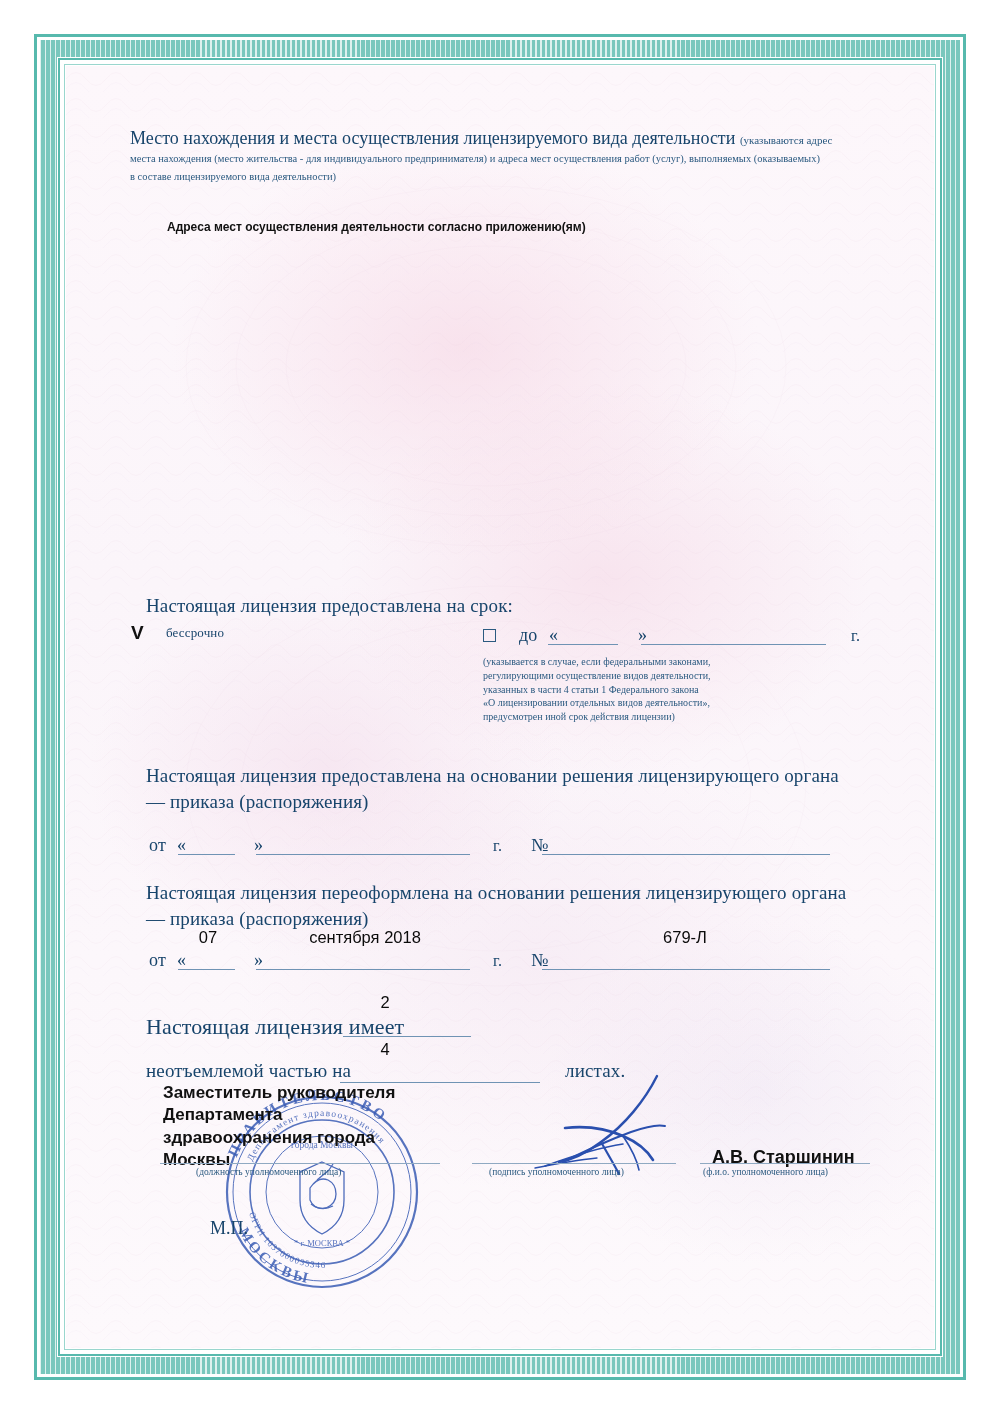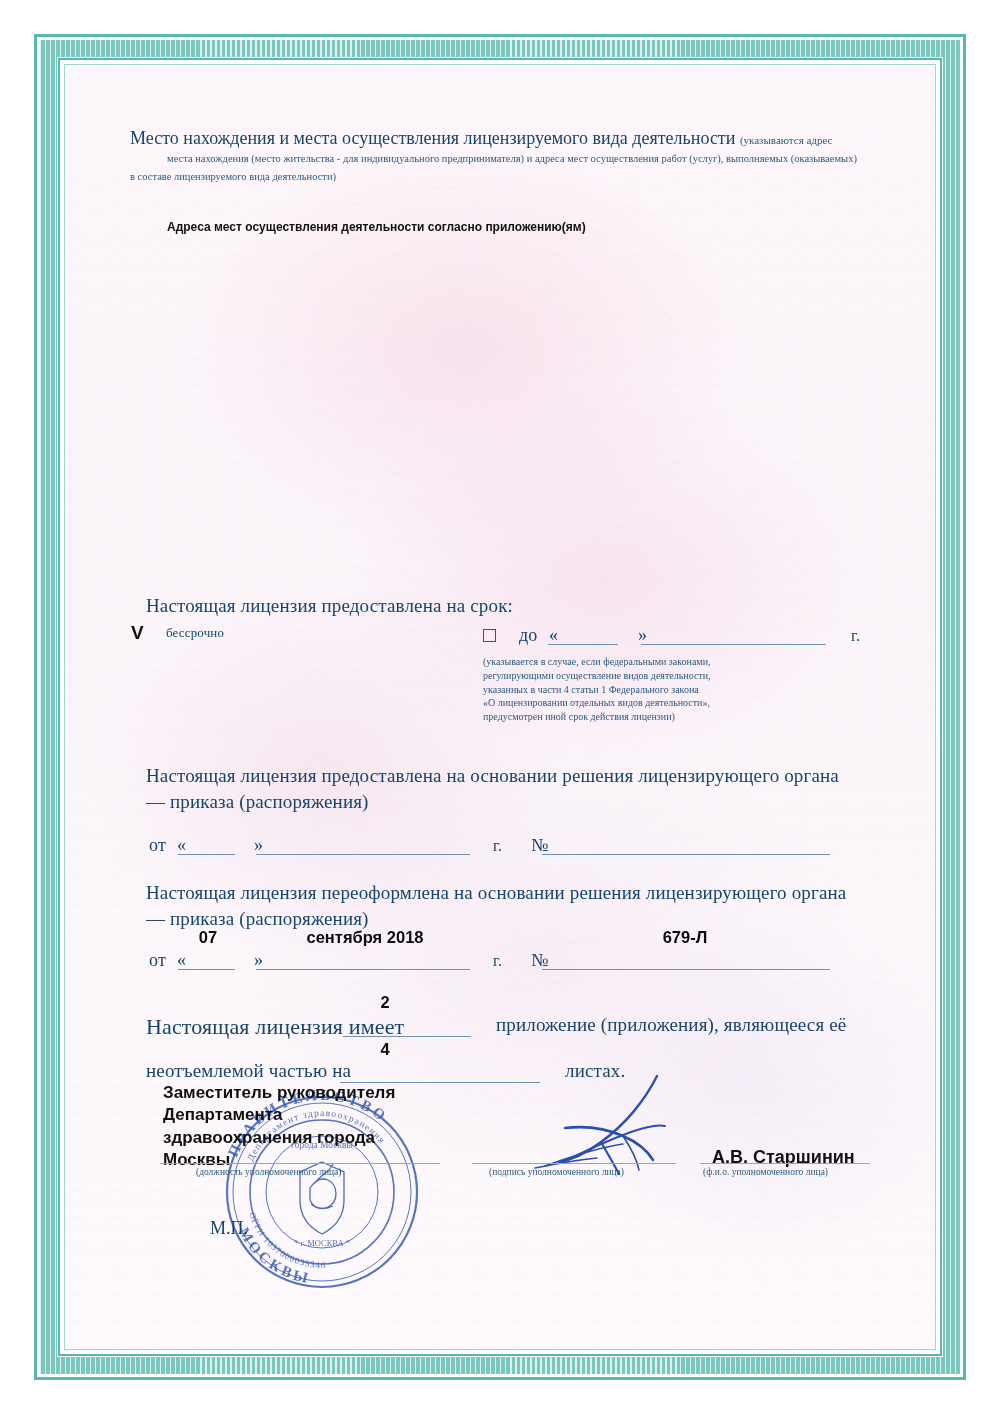--- a/index.html
+++ b/index.html
@@ -124,21 +124,21 @@
     color: #2b5a80;
     line-height: 1.32;
   }
   .tiny-i {
     font-size: 10px;
     color: #2b5a80;
     line-height: 1.38;
   }
   .filled {
     font-family: "Liberation Sans", sans-serif;
-    font-weight: bold;
+    font-weight: normal;
     color: #0b0b0b;
     font-size: 16.5px;
   }
 
   .rule {
     position: absolute;
     height: 0;
     border-bottom: 1px solid #6f93b4;
   }
   .rule-thin {
@@ -213,21 +213,21 @@
       <ellipse cx="430" cy="720" rx="255" ry="165"></ellipse>
     </g>
   </svg>
 
   <div class="content">
 
     <div class="blk ser lbl-lg" style="left:130px; top:128px; width:740px;">
       <span>Место нахождения и места осуществления лицензируемого вида деятельности</span>
       <span class="tiny" style="font-size:11px;">(указываются адрес</span>
     </div>
-    <div class="blk tiny" style="left:130px; top:152px; width:748px;margin-left:37px;">места нахождения (место жительства - для индивидуального предпринимателя) и адреса мест осуществления работ (услуг), выполняемых (оказываемых)</div>
+    <div class="blk tiny" style="left:130px; top:152px; width:748px;">места нахождения (место жительства - для индивидуального предпринимателя) и адреса мест осуществления работ (услуг), выполняемых (оказываемых)</div>
     <div class="blk tiny" style="left:130px; top:170px; width:748px;">в составе лицензируемого вида деятельности)</div>
 
 
     <div class="blk sans-b" style="left:167px; top:220px; font-size:12px;">Адреса мест осуществления деятельности согласно приложению(ям)</div>
 
     <div class="blk ser lbl" style="left:130px; top:595px; font-size:19px;">Настоящая лицензия предоставлена на срок:</div>
 
     <div class="tick" style="left:131px; top:622px;">V</div>
     <div class="blk ser lbl" style="left:150px; top:625px; font-size:13px;">бессрочно</div>
 
@@ -275,21 +275,20 @@
     <div class="blk ser lbl" style="left:238px; top:950px; font-size:18px;">»</div>
     <div class="rule" style="left:256px; top:969px; width:214px;"></div>
     <div class="blk ser lbl" style="left:477px; top:952px; font-size:16px;">г.</div>
     <div class="blk ser lbl" style="left:515px; top:950px; font-size:18px;">№</div>
     <div class="rule" style="left:542px; top:969px; width:288px;"></div>
 
     <div class="blk filled" style="left:355px; top:993px; width:60px; text-align:center;">2</div>
 
     <div class="blk ser lbl" style="left:130px; top:1014px; font-size:22px;">Настоящая лицензия имеет</div>
     <div class="rule" style="left:343px; top:1036px; width:128px;"></div>
-    <div class="blk ser lbl" style="left:480px; top:1014px; font-size:19px;">приложение (приложения), являющееся её</div>
 
     <div class="blk filled" style="left:355px; top:1040px; width:60px; text-align:center;">4</div>
 
     <div class="blk ser lbl" style="left:130px; top:1060px; font-size:19px;">неотъемлемой частью на</div>
     <div class="rule" style="left:340px; top:1082px; width:200px;"></div>
     <div class="blk ser lbl" style="left:549px; top:1060px; font-size:19px;">листах.</div>
 
     <svg class="stamp" viewBox="0 0 235 220">
       <defs>
         <path id="arcTop" d="M117 28 m -92 84 a 92 92 0 1 1 184 0" fill="none"></path>

